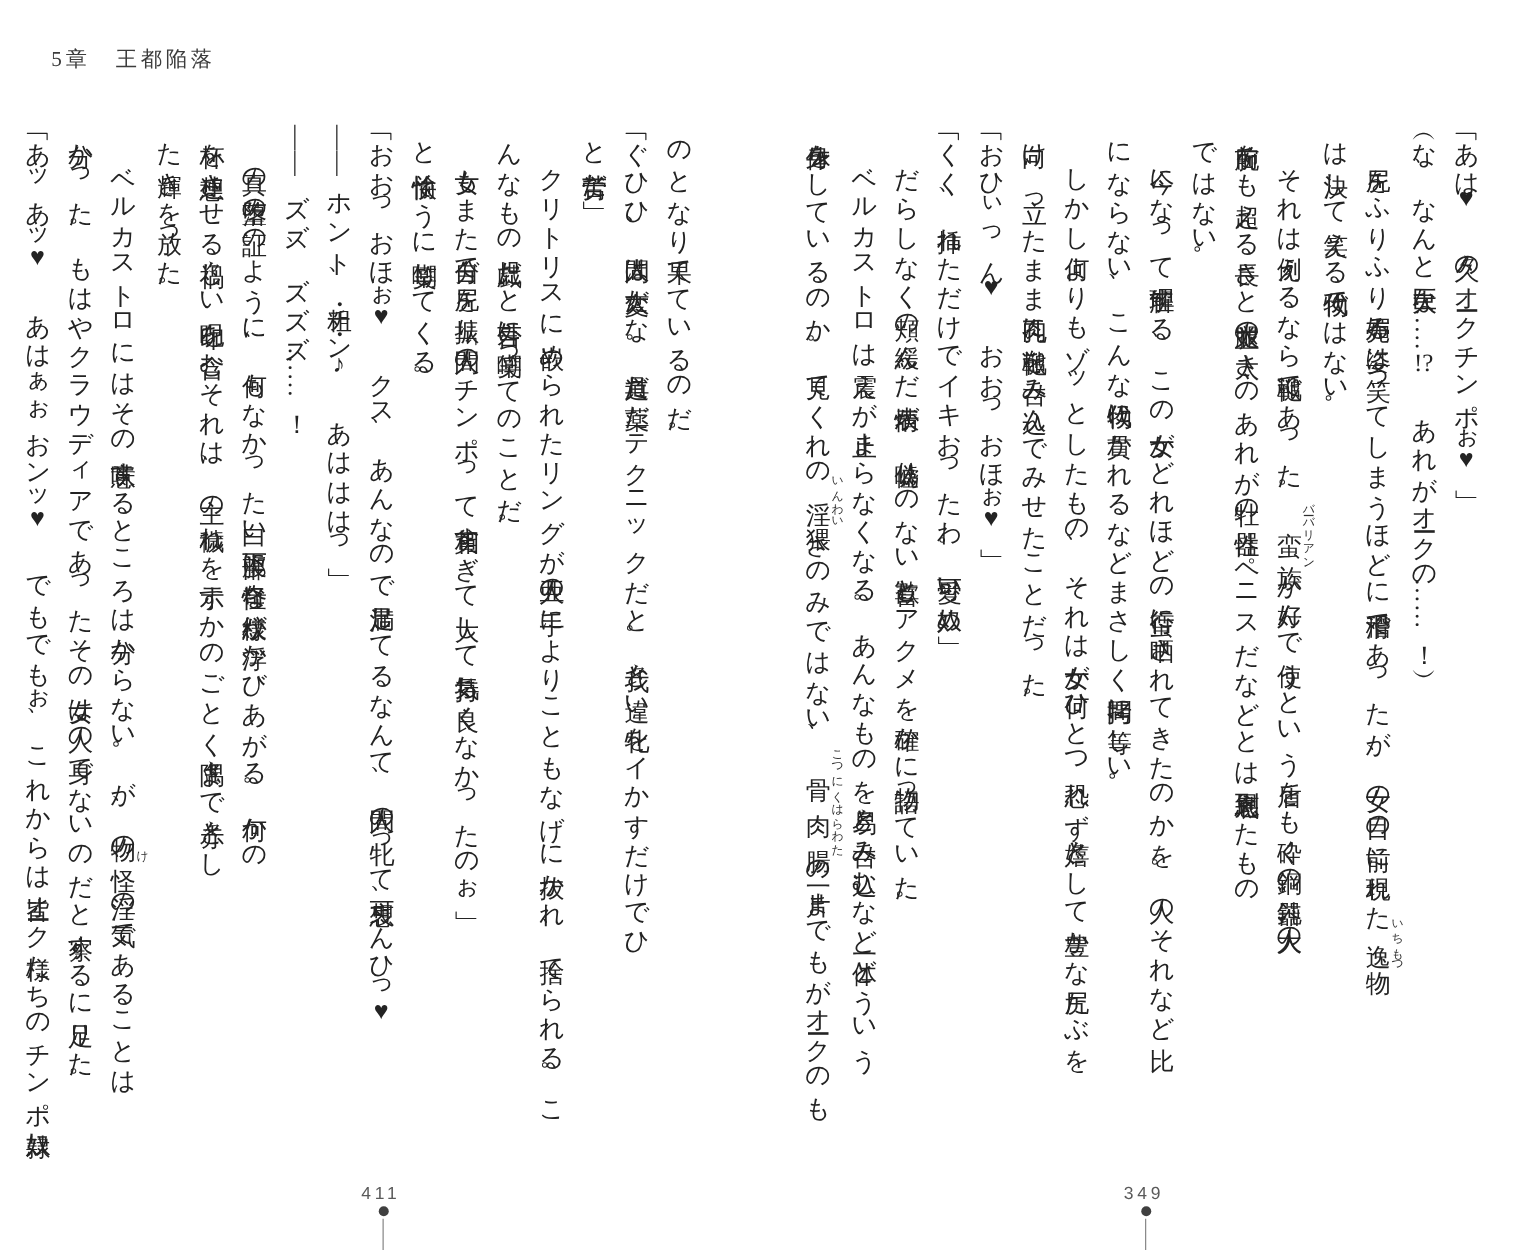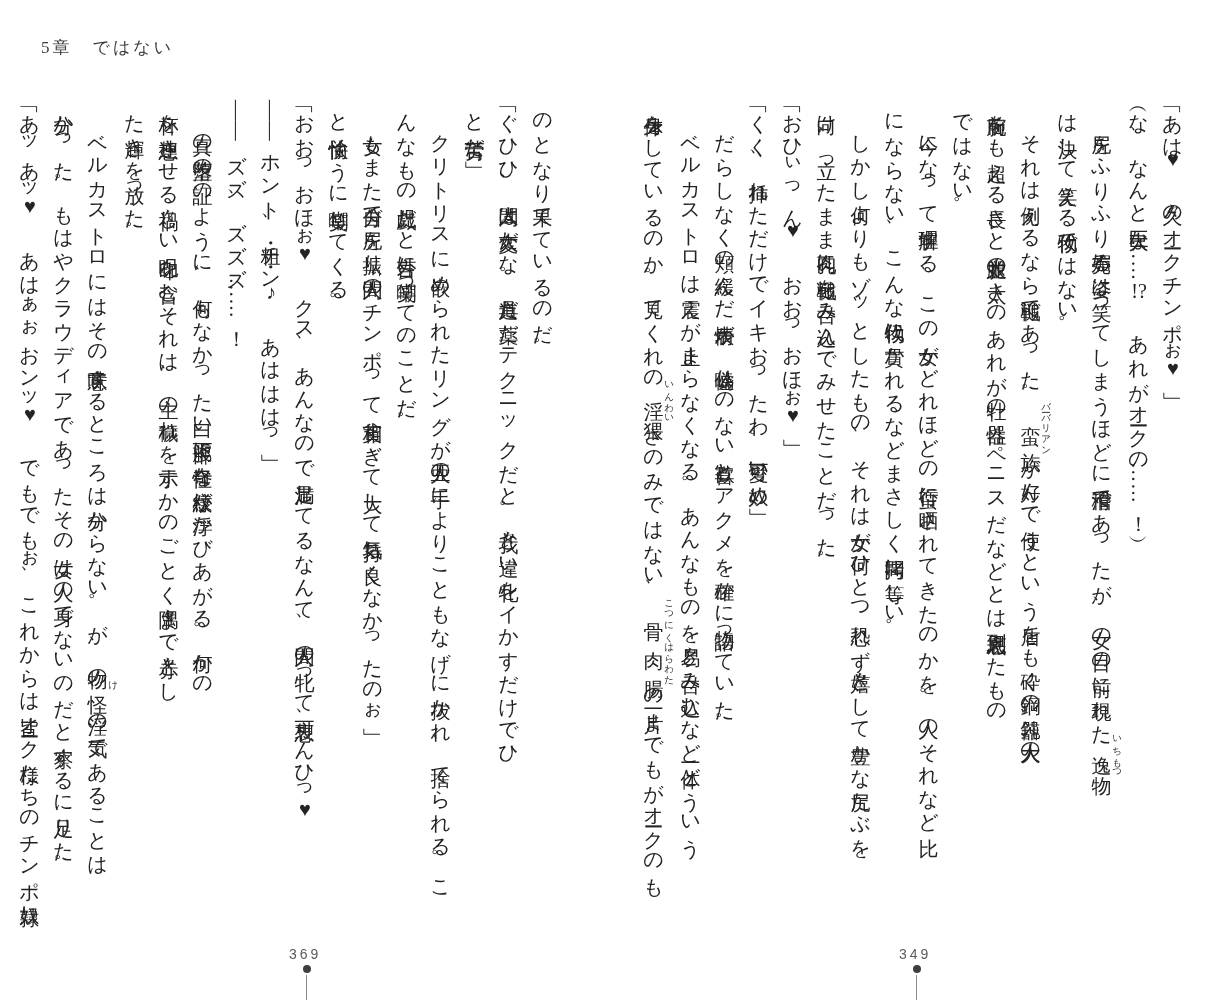--- a/index.html
+++ b/index.html
@@ -34,21 +34,21 @@
   .dot-right{left:913px;top:965px;}
   .page-tick{
     position:absolute;width:1px;height:25px;background:#8a8a8a;
   }
   .tick-left{left:306px;top:975px;}
   .tick-right{left:916px;top:975px;}
 </style>
 </head>
 <body>
 
-<div class="chapter-header">5章　ではない</div>
+<div class="chapter-header">5章　王都陥落</div>
 
 <div class="page page-right">
     <p>「あは♥　久々のオークチンポぉ♥」</p>
     <p>（な、なんと巨大な……<span class="tcy">!?</span>　あれがオークの……！）</p>
     <p>　尻をふりふり媚売る姿は笑ってしまうほどに滑稽であったが、女の目の前に現れた<ruby>逸物<rt>いちもつ</rt></ruby></p>
     <p>は決して笑える代物ではない。</p>
     <p>　それは例えるなら戦槌であった。<ruby>蛮族<rt>バーバリアン</rt></ruby>が好んで使うという盾をも砕く鋼の鈍器。大人の</p>
     <p>前腕をも超える長さと太腿並の太さのあれが牡の性器、ペニスだなどとは到底思えたもの</p>
     <p>ではない。</p>
     <p>　今になって理解する、この女がどれほどの蛮行に晒されてきたのかを。人のそれなど比</p>
@@ -73,19 +73,19 @@
     <p>――ホント、粗・チ・ン♪　あはははっ」</p>
     <p>――ズズ、ズズズ……！</p>
     <p>　真の堕落の証のように、何もなかった白い下腹部に奇怪な紋様が浮かびあがる。何かの</p>
     <p>杯を連想させる禍々しい呪印を含むそれは、主の穢れを示すかのごとく隅々まで赤々とし</p>
     <p>た輝きを放った。</p>
     <p>　ベルカストロにはその意味するところは分からない。が、物の<ruby>怪<rt>け</rt></ruby>、淫の気であることは</p>
     <p>分かった。もはやクラウディアであったその女は人の身でないのだと察するに足りた。</p>
     <p>「あッあッ♥　あはぁぉおンッ♥　でもでもぉ、これからは皆オーク様たちのチンポ奴隷</p>
   </div>
 
-<div class="pagenum pagenum-left">369</div>
+<div class="pagenum pagenum-left">411</div>
 <div class="pagenum pagenum-right">349</div>
 
 <div class="page-dot dot-left"></div>
 <div class="page-dot dot-right"></div>
 <div class="page-tick tick-left"></div>
 <div class="page-tick tick-right"></div>
 
 </body></html>

